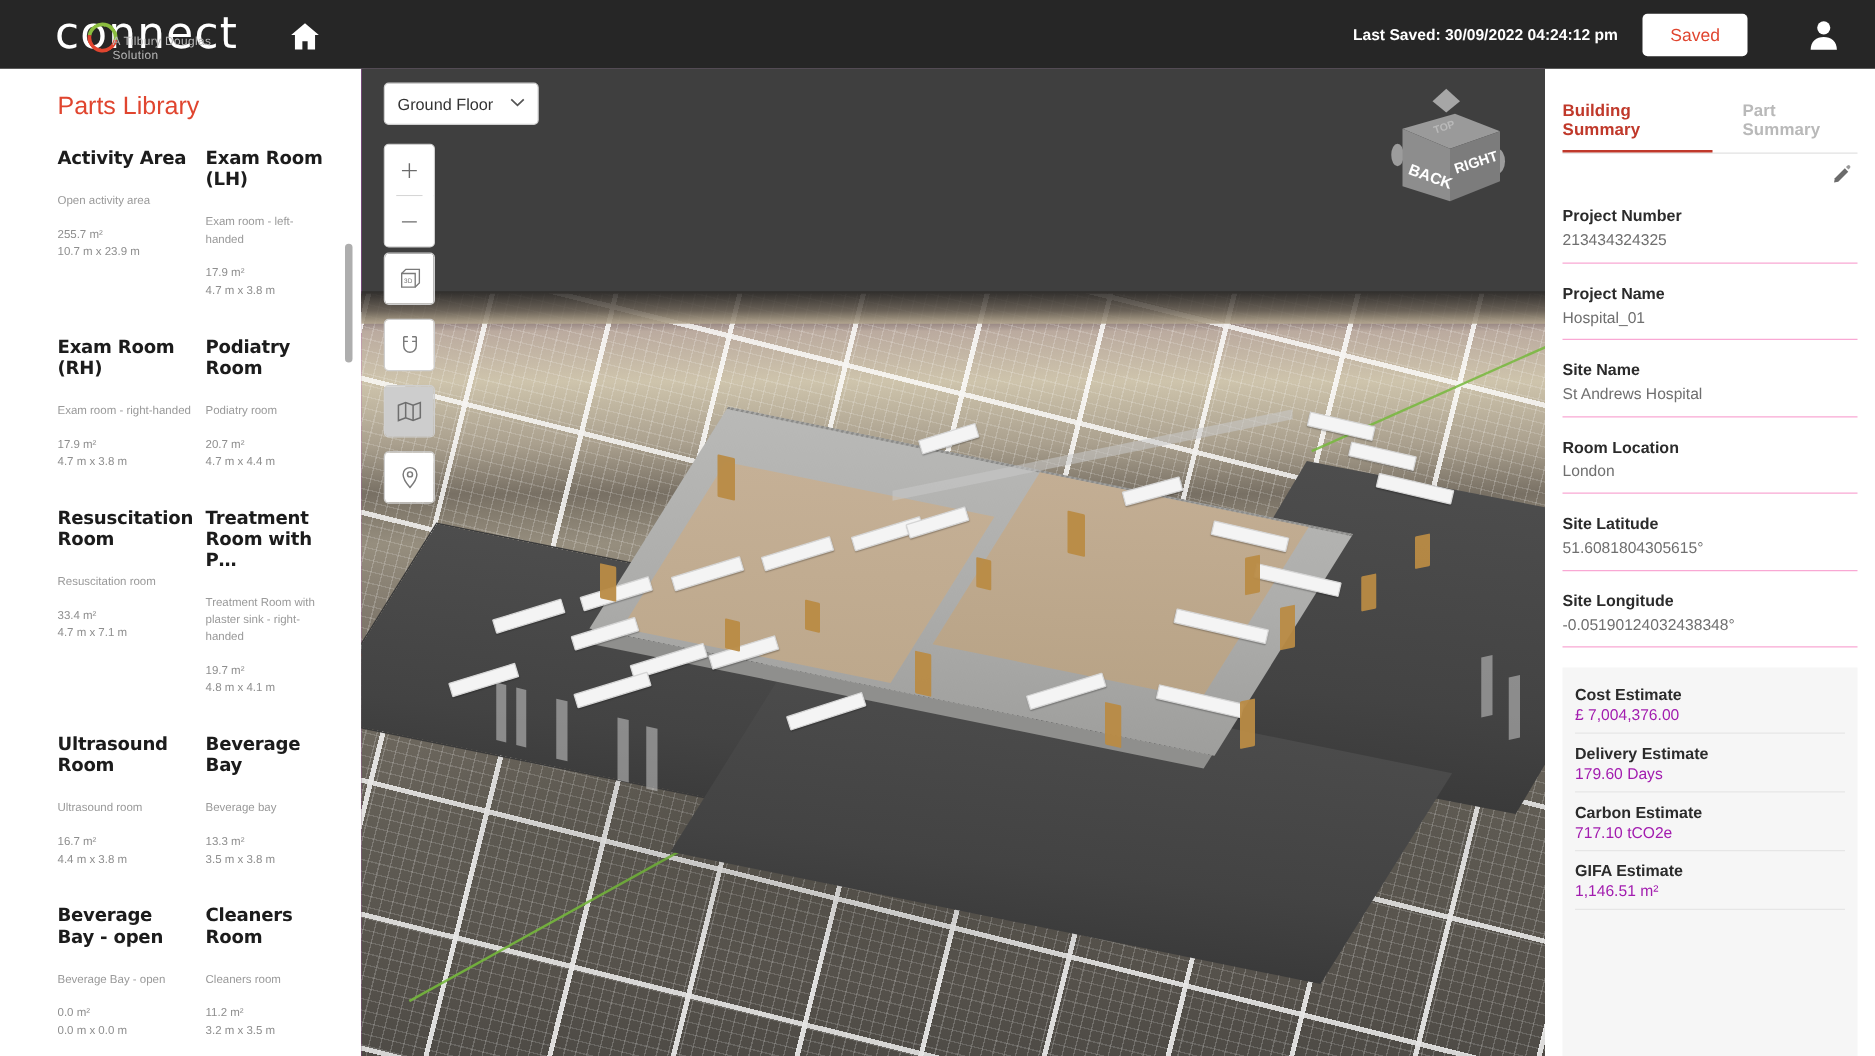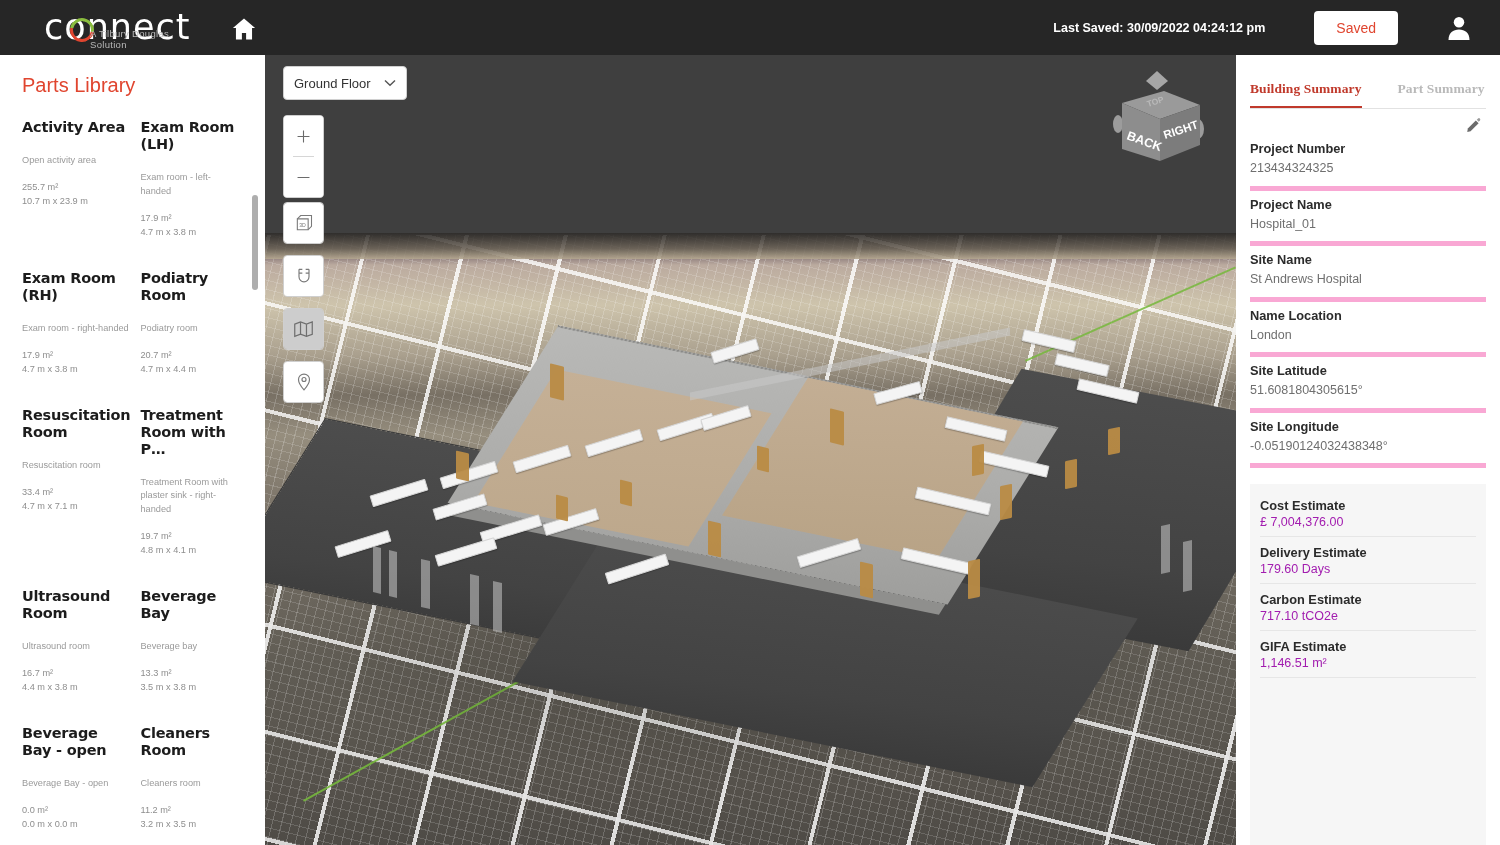--- a/index.html
+++ b/index.html
@@ -29,30 +29,30 @@
   .brand-sub {
     position: absolute; left: 46px; bottom: -5px;
     font-size: 9.5px; color: #b9b9b9; letter-spacing: .3px;
     font-family: "Liberation Sans", sans-serif;
   }
   .home-btn { margin-left: 38px; margin-top: 2px; cursor: pointer; display: flex; }
   .topbar-right {
     margin-left: auto; display: flex; align-items: center; gap: 0;
     padding-right: 26px;
   }
-  .last-saved { color: #ffffff; font-size: 12.5px; font-weight: bold; margin-right: 49px; }
+  .last-saved { color: #ffffff; font-size: 12.5px; font-weight: bold; margin-right: 20px; }
   .export-btn {
     background: #ffffff; border: none; border-radius: 4px;
     color: #e0452f; font-size: 14px; padding: 9px 22px; cursor: pointer;
     font-family: "Liberation Sans", sans-serif;
   }
   .avatar-btn { margin-left: 46px; cursor: pointer; display: flex; }
 
   
-  .bodyrow { flex: 1 1 auto; display: flex; min-height: 0; position: relative; }
+  .bodyrow { flex: 1 1 auto; display: flex; min-height: 0; position: relative; padding-left: 24px; }
 
   
   .sidebar {
     width: 265px; flex: 0 0 265px; background: #ffffff;
     position: relative; overflow: hidden;
   }
   .sidebar-title {
     color: #e0452f; font-size: 20px; padding: 19px 0 0 22px; font-weight: 400;
   }
   .parts-grid {
@@ -214,30 +214,30 @@
   .pin-group { top: 306px; }
 
   
   .viewcube { position: absolute; right: 24px; top: 14px; width: 110px; height: 100px; z-index: 8; }
 
   
   .rightpanel {
     width: 264px; flex: 0 0 264px; background: #ffffff; padding: 0 14px;
     display: flex; flex-direction: column; overflow: hidden;
   }
-  .tabs { display: flex; gap: 12px; padding-top: 26px; border-bottom: 1px solid #e2e2e2; font-family: Liberation Serif, serif; }
+  .tabs { display: flex; gap: 0; padding-top: 26px; border-bottom: 1px solid #e2e2e2; }
   .tab {
     font-size: 13.5px; font-weight: 700; padding: 0 0 9px 0; cursor: pointer;
     color: #b9b9b9; letter-spacing: .1px;
   }
   .tab.active { color: #c0392b; border-bottom: 2px solid #c0392b; }
   .tab + .tab { margin-left: 24px; }
   .edit-row { display: flex; justify-content: flex-end; padding: 7px 4px 2px 0; }
   .edit-btn { cursor: pointer; display: flex; }
-  .field { padding: 4px 0 7px 0; border-bottom: 5px solid #f9a8d4; }
+  .field { padding: 4px 0 7px 0; border-bottom: 1px solid #f9a8d4; margin-top: 10px; }
   .field-label { font-size: 12.8px; font-weight: 700; color: #2b2b2b; line-height: 1.5; }
   .field-value { font-size: 12.5px; color: #6f6f6f; line-height: 1.55; margin-top: 1px; }
   .estimates {
     margin-top: 16px; background: #f6f6f6; padding: 6px 10px 10px 10px;
     flex: 1 1 auto;
   }
   .est-field { padding: 8px 0 7px 0; border-bottom: 1px solid #e6e6e6; }
   .est-label { font-size: 12.8px; font-weight: 700; color: #2b2b2b; }
   .est-value { font-size: 12.5px; color: #a21caf; margin-top: 2px; }
 </style>
@@ -520,21 +520,21 @@
       </div>
       <div class="field">
         <div class="field-label">Project Name</div>
         <div class="field-value">Hospital_01</div>
       </div>
       <div class="field">
         <div class="field-label">Site Name</div>
         <div class="field-value">St Andrews Hospital</div>
       </div>
       <div class="field">
-        <div class="field-label">Name Location</div>
+        <div class="field-label">Room Location</div>
         <div class="field-value">London</div>
       </div>
       <div class="field">
         <div class="field-label">Site Latitude</div>
         <div class="field-value">51.6081804305615°</div>
       </div>
       <div class="field">
         <div class="field-label">Site Longitude</div>
         <div class="field-value">-0.05190124032438348°</div>
       </div>

